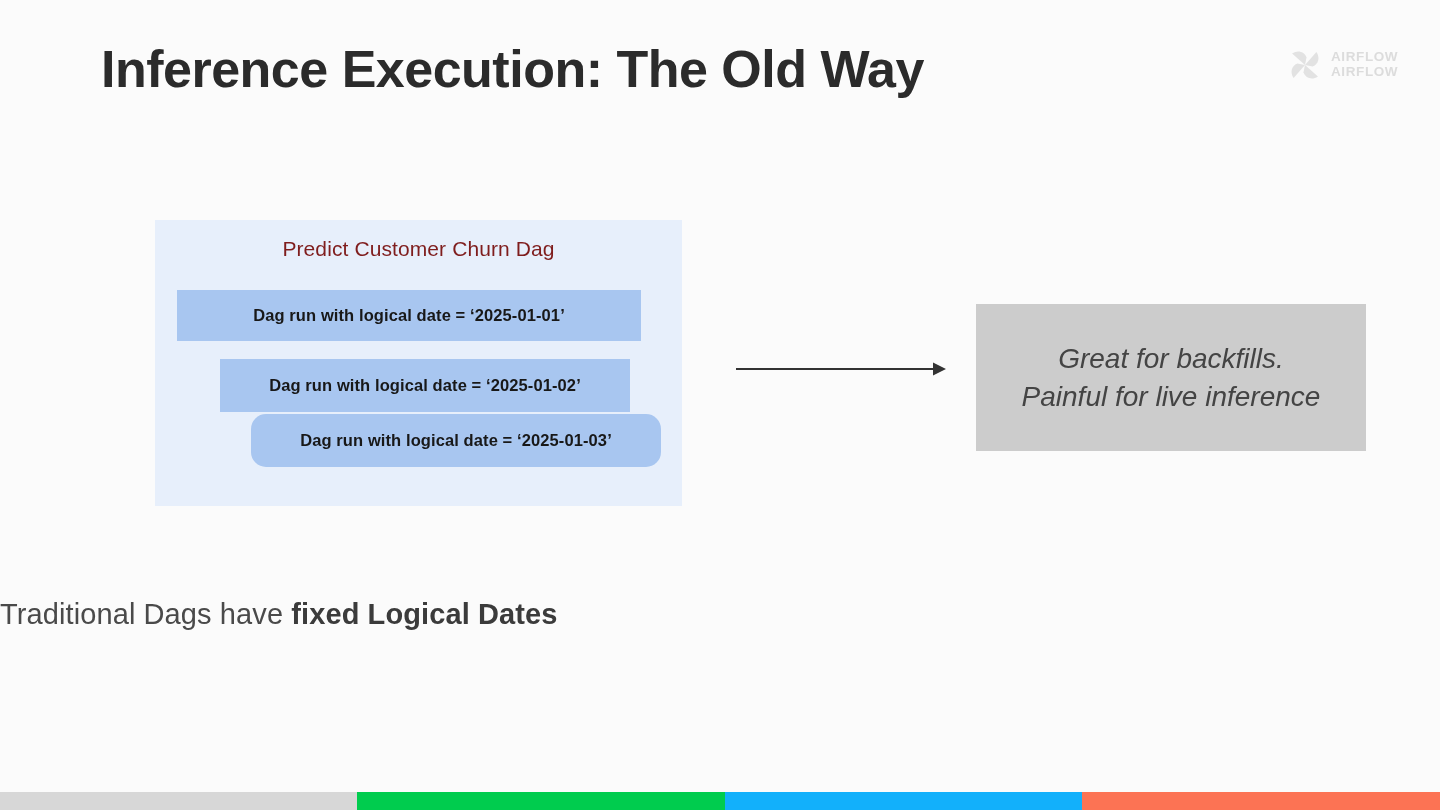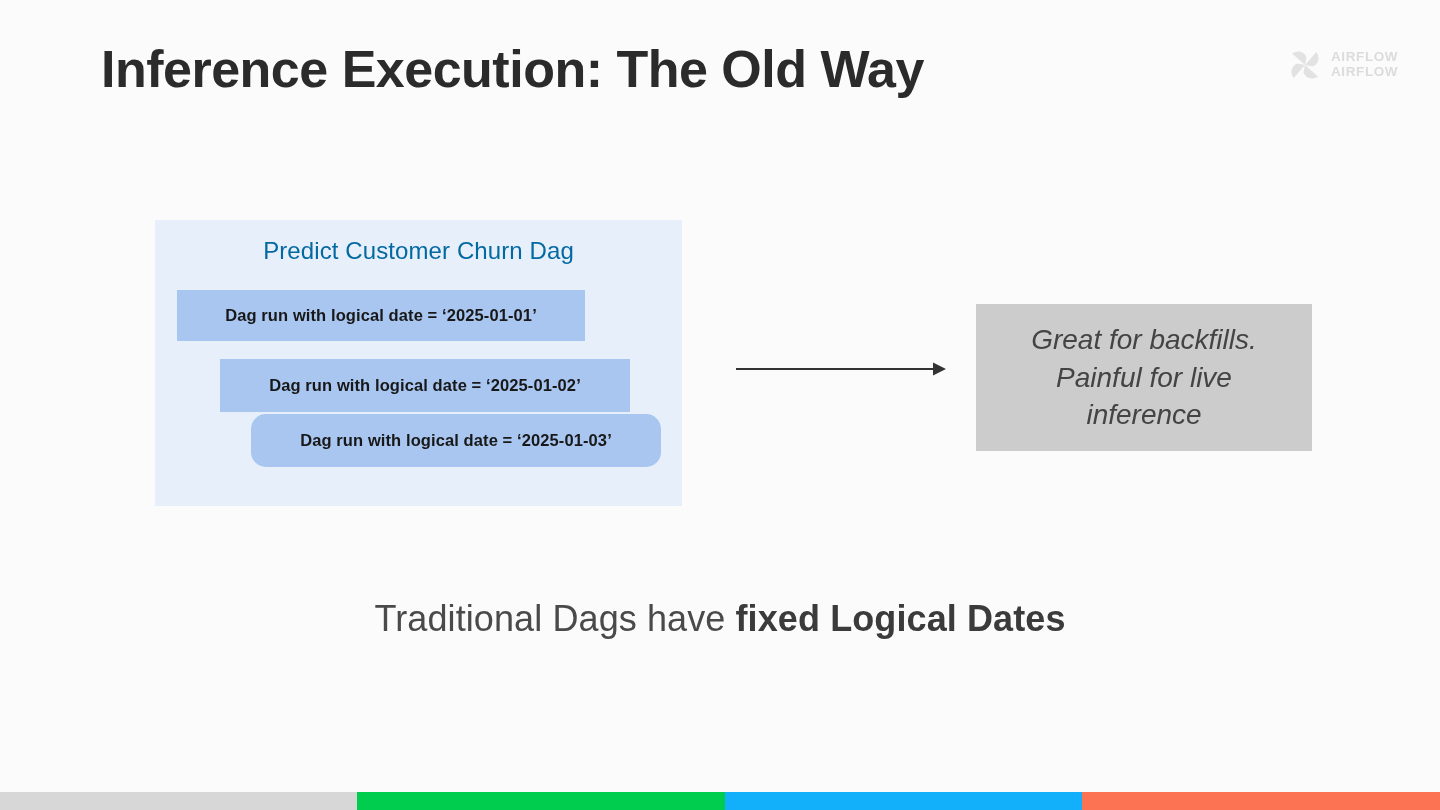--- a/index.html
+++ b/index.html
@@ -71,57 +71,57 @@
     width: 527px;
     height: 286px;
     background: #e7effb;
   }
   .dag-panel-title {
     position: absolute;
     left: 0;
     right: 0;
     top: 17px;
     text-align: center;
-    font-size: 24px;
-    color: #0369a1;
+    font-size: 21px;
+    color: #7f1d1d;
     font-weight: normal;
     letter-spacing: 0.1px;
   }
 
   .dag-run {
     position: absolute;
     background: #a8c6f0;
     color: #181818;
     font-size: 16.5px;
     font-weight: bold;
     display: flex;
     align-items: center;
     justify-content: center;
     letter-spacing: 0.1px;
     box-sizing: border-box;
   }
-  .dag-run-1 { left: 22px;  top: 70px;  width: 408px; height: 51px; }
+  .dag-run-1 { left: 22px;  top: 70px;  width: 464px; height: 51px; }
   .dag-run-2 { left: 65px;  top: 131px; width: 410px; height: 53px; margin-top: 8px; }
   .dag-run-3 { left: 96px;  top: 194px; width: 410px; height: 53px; }
 
   
   .arrow {
     position: absolute;
     left: 734px;
     top: 356px;
     width: 214px;
     height: 26px;
   }
 
   
   .callout {
     position: absolute;
     left: 976px;
     top: 304px;
-    width: 336px;
+    width: 390px;
     height: 147px;
     background: #cccccc;
     display: flex;
     align-items: center;
     justify-content: center;
     text-align: center;
     box-sizing: border-box;
     padding: 0 24px;
   }
   .callout-text {
@@ -131,22 +131,22 @@
     line-height: 1.35;
     white-space: pre-line;
   }
 
   
   .caption {
     position: absolute;
     left: 0;
     right: 0;
     top: 598px;
-    text-align: center;
-    font-size: 36px;
+    text-align: left;
+    font-size: 29px;
     color: #4a4a4a;
     letter-spacing: 0.1px;
   }
   .caption .strong {
     font-weight: bold;
     color: #3b3b3b;
   }
 
   
   .footer-bar {

